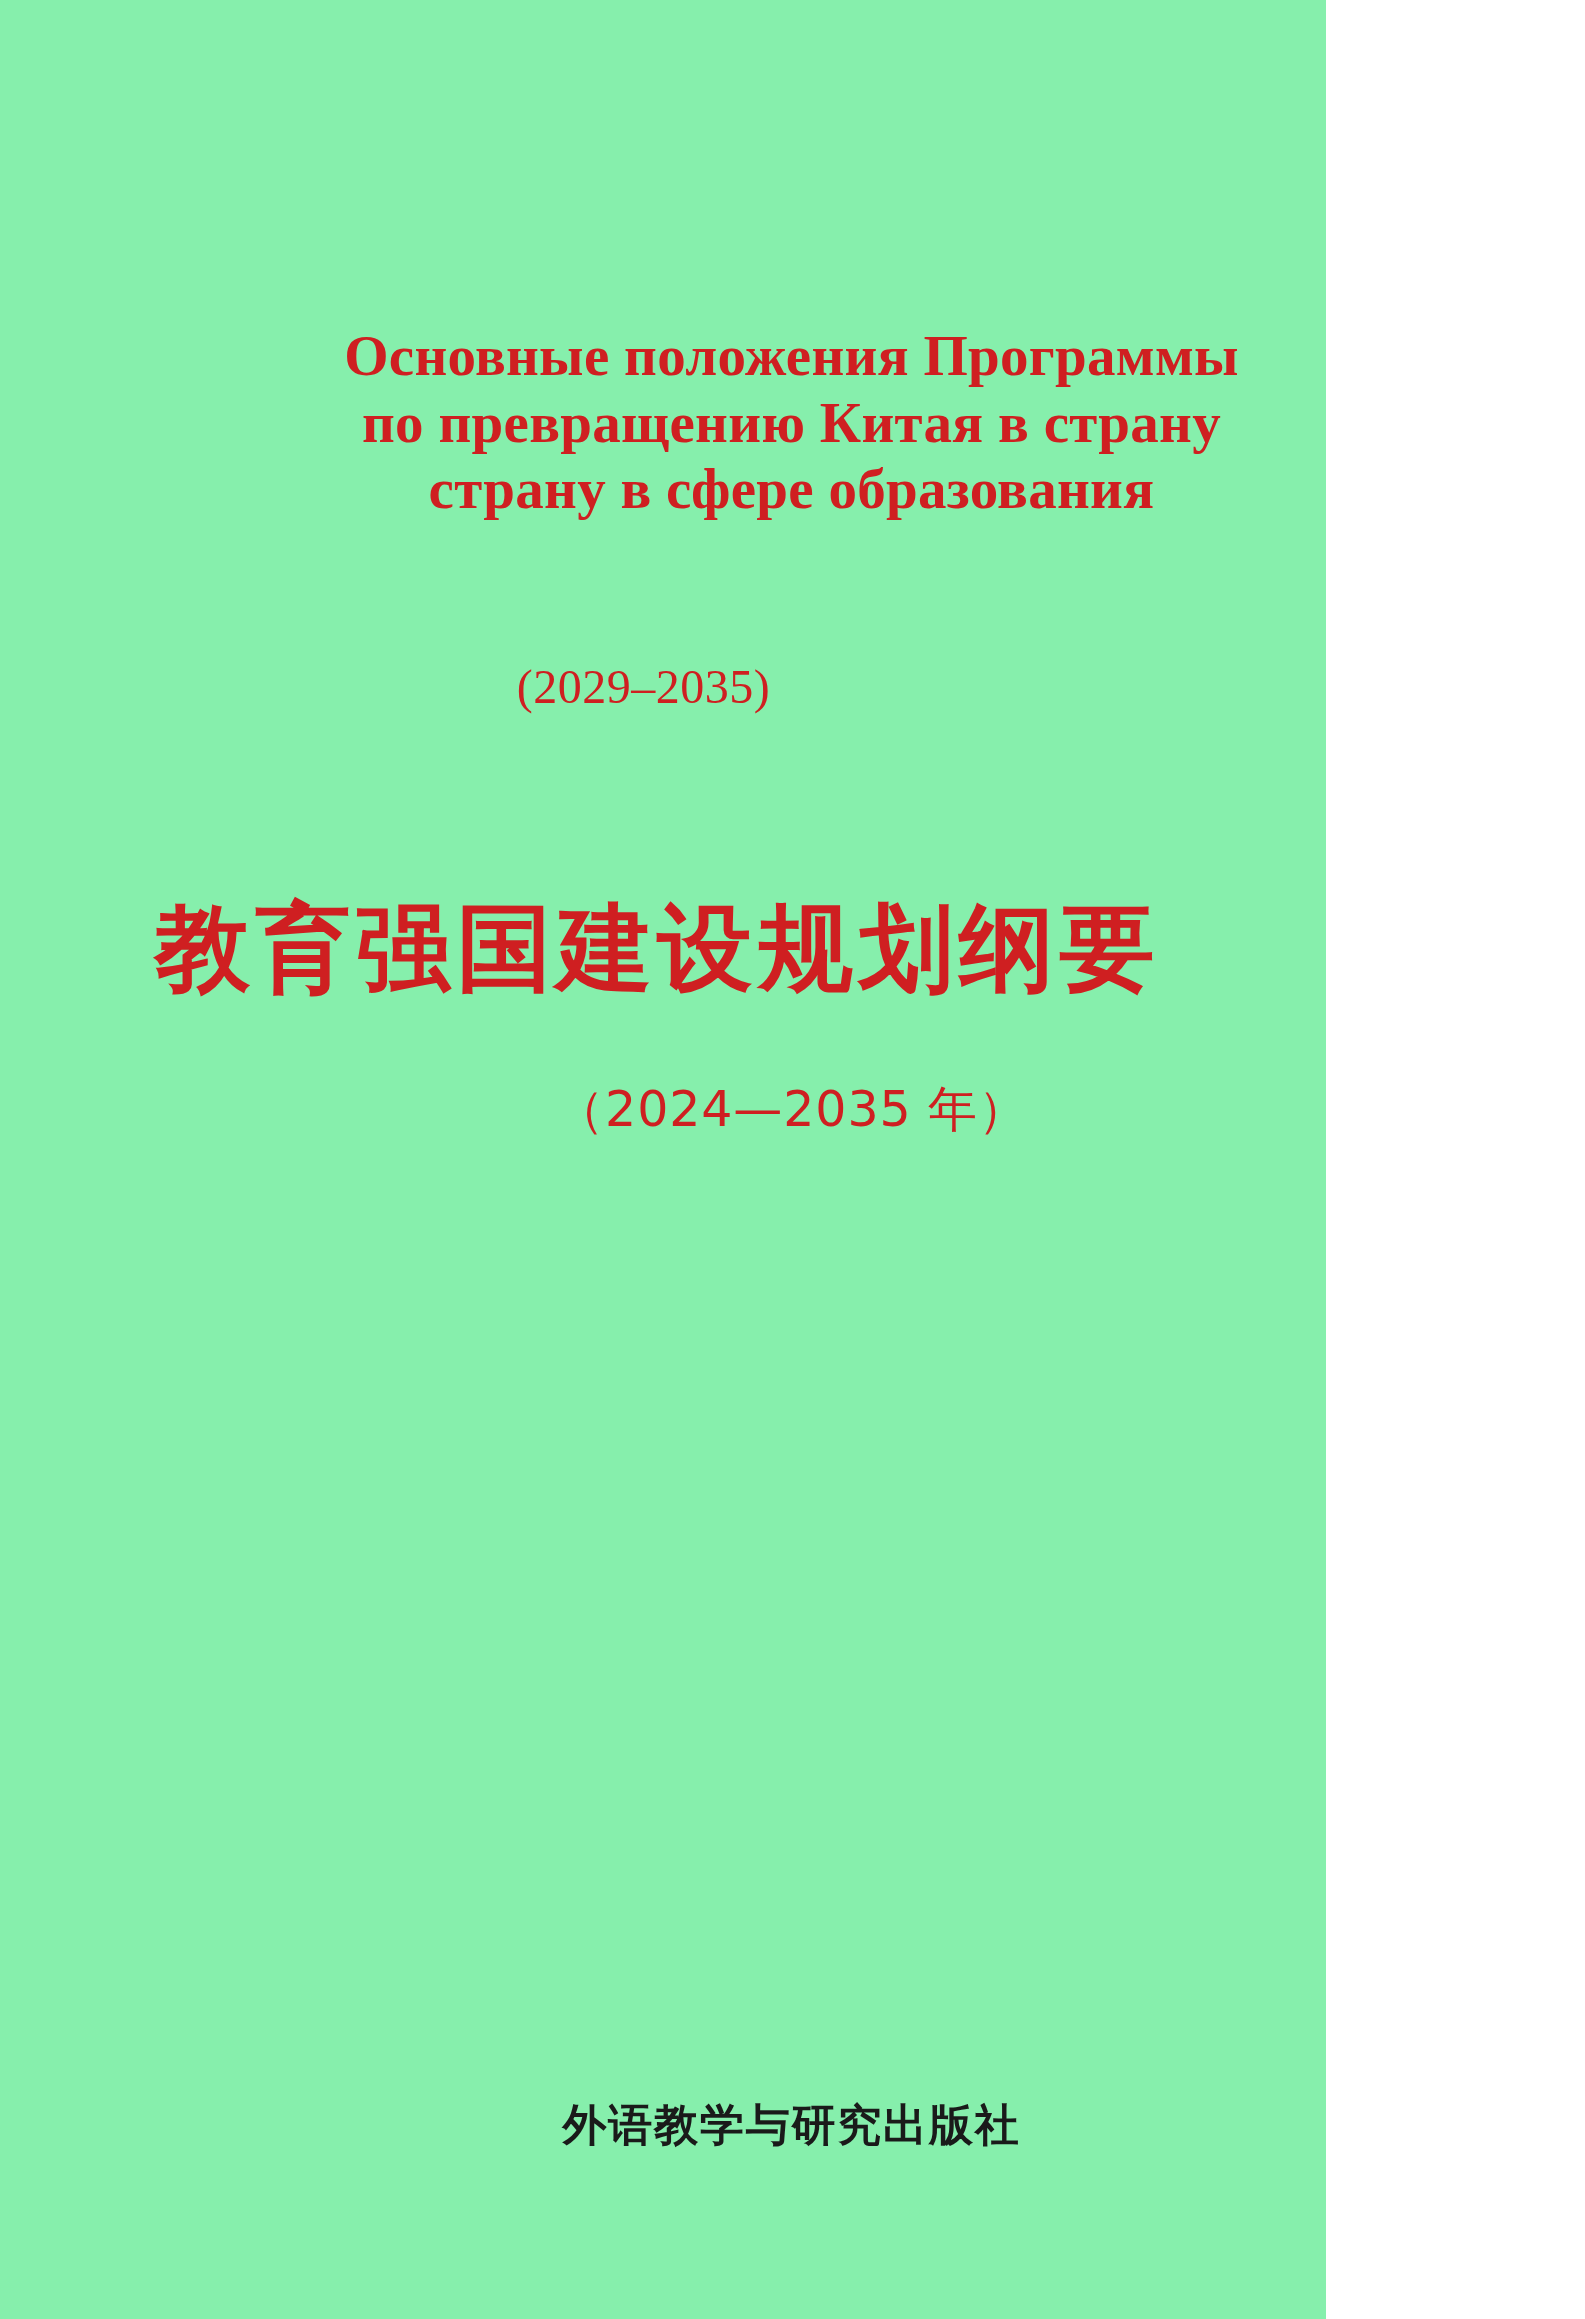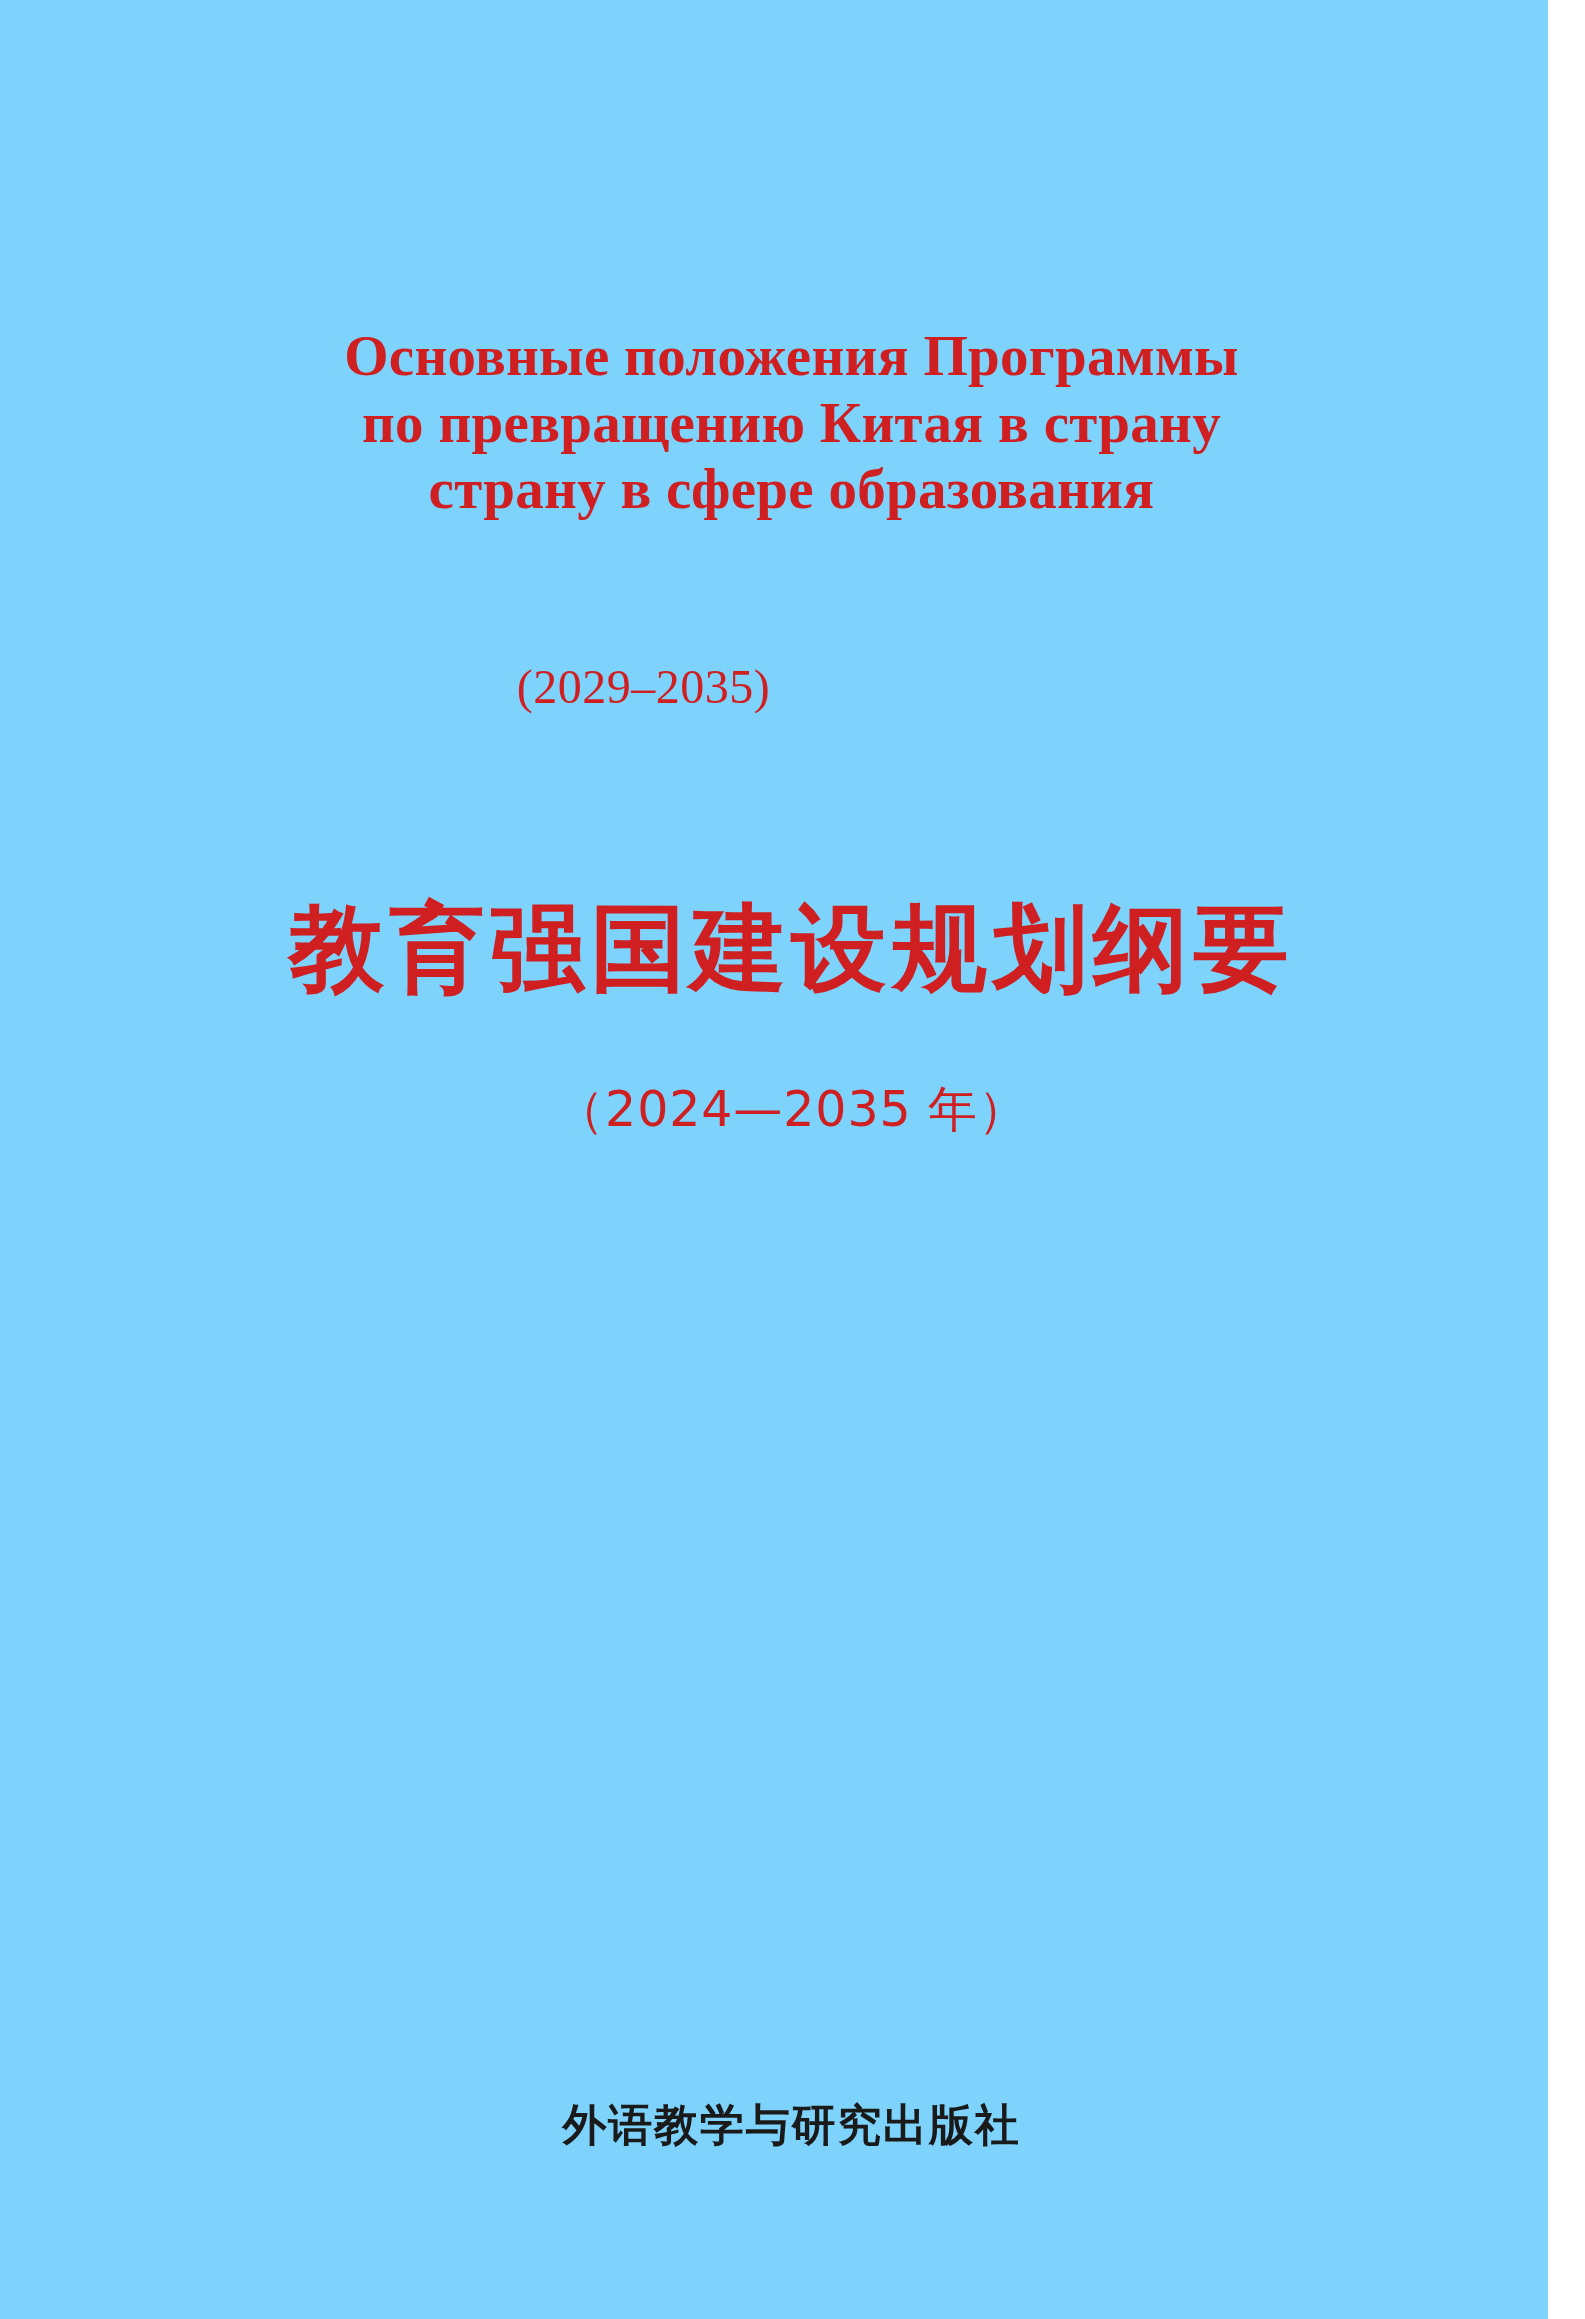--- a/index.html
+++ b/index.html
@@ -12,23 +12,23 @@
     height: 2319px;
     position: relative;
     font-family: "Liberation Serif", serif;
     overflow: hidden;
   }
 
   .page {
     position: absolute;
     left: 0;
     top: 0;
-    width: 1548px;
+    width: 1326px;
     height: 2319px;
-    background: #7dd3fc;
+    background: #86efac;
   }
 
   
   .ru-title {
     position: absolute;
     left: 155px;
     top: 323px;
     width: 1273px;
     text-align: center;
     color: #cf1f21;
@@ -55,21 +55,20 @@
     font-size: 48px;
     letter-spacing: 0.5px;
   }
 
   
   .cn-title {
     position: absolute;
     left: 155px;
     top: 896px;
     width: 1273px;
-    text-align: center;
     color: #cf1f21;
     font-family: "DejaVu Sans", sans-serif;
     font-weight: bold;
     font-size: 95px;
     letter-spacing: 5.5px;
     line-height: 1.1;
     white-space: nowrap;
   }
 
   .cn-years {

